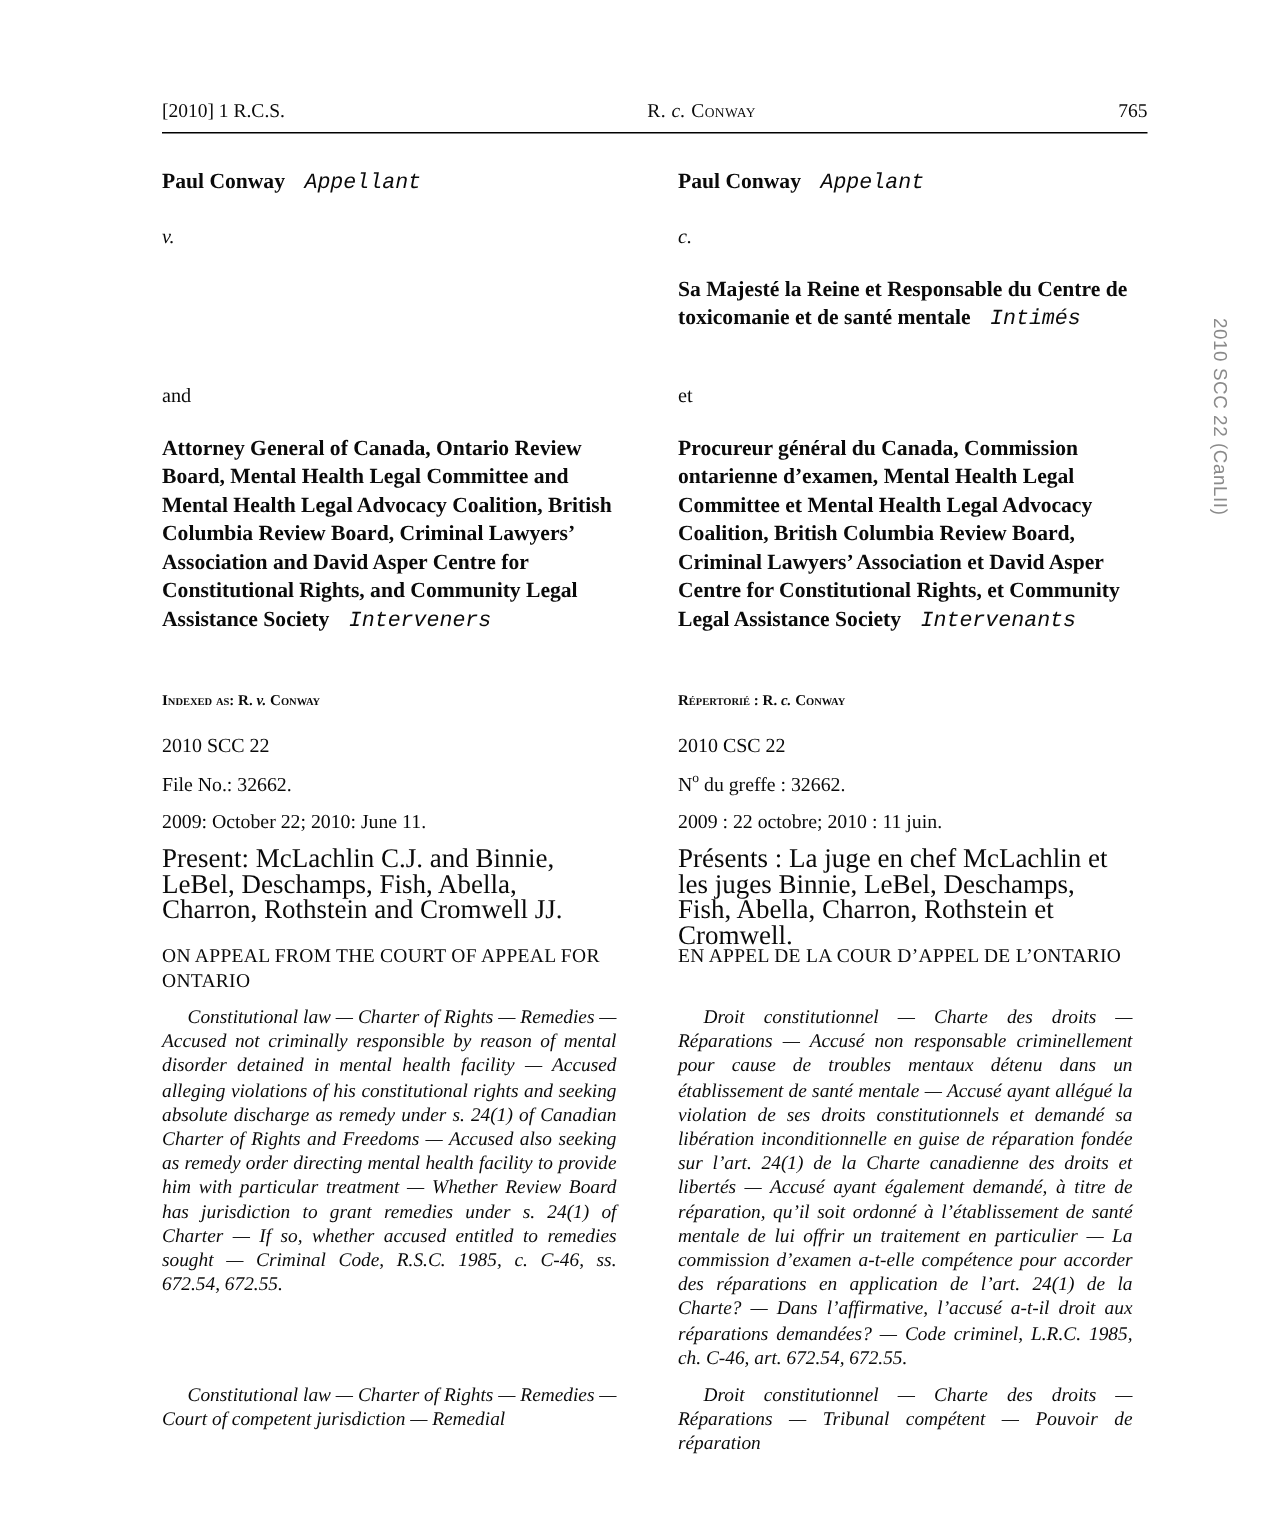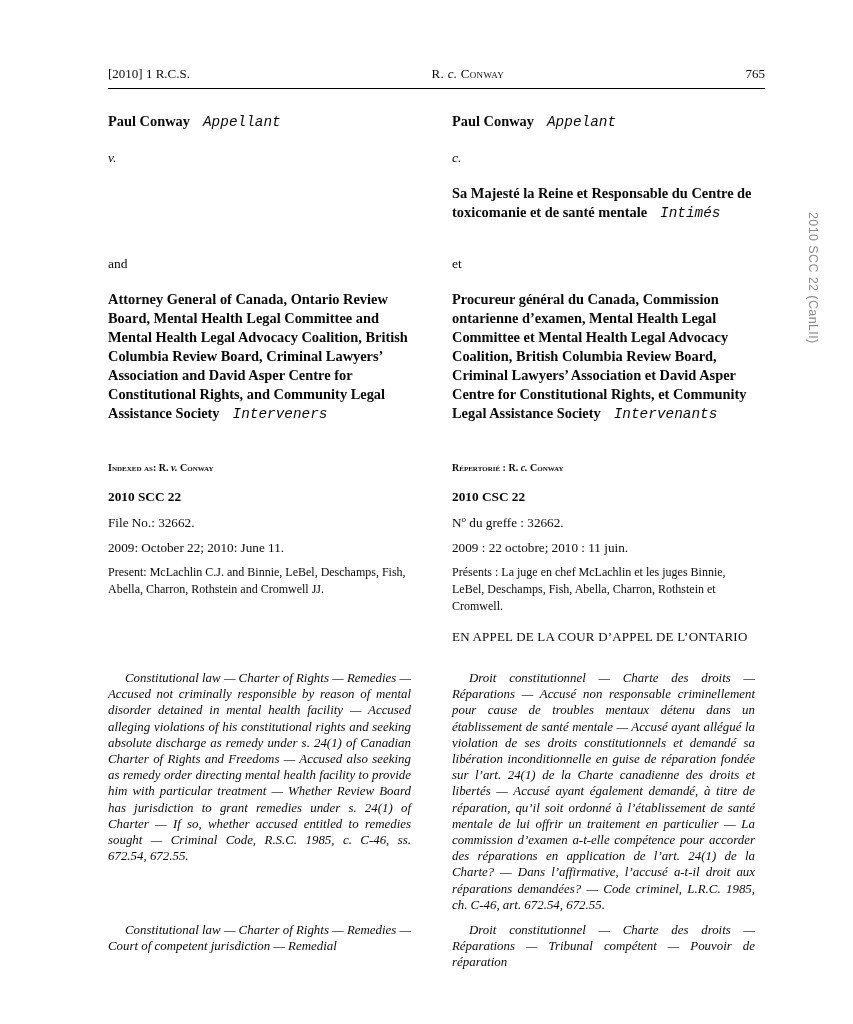--- a/index.html
+++ b/index.html
@@ -30,23 +30,23 @@
   .block { position: absolute; width: 303px; margin: 0; }
   .en { left: 108px; }
   .fr { left: 452px; }
   .party { font-weight: bold; font-size: 14.4px; line-height: 19px; }
   .pname { font-weight: bold; }
   .prole { font-weight: normal; font-style: italic; padding-left: 13px; font-family: Liberation Mono, monospace; }
   .vers { font-size: 13.5px; font-style: italic; }
   .conj { font-size: 13.5px; }
   .indexed { font-weight: bold; font-size: 10px; }
   .indexed .iv { font-style: italic; }
-  .cite { font-weight: bold; font-size: 13.3px; }
+  .cite { font-weight: normal; font-size: 13.3px; }
   .meta { font-size: 13.2px; }
-  .present { font-size: 12px; line-height: 17px; }
+  .present { font-size: 18px; line-height: 17px; }
   .appeal { font-size: 13px; line-height: 17px; letter-spacing: 0.2px; }
   .catch {
     font-size: 12.9px; font-style: italic;
     text-align: justify; line-height: 16.2px; text-indent: 17px;
   }
   sup { font-size: 9px; vertical-align: super; line-height: 0; }
   .watermark {
     position: absolute;
     left: 806px; top: 212px;
     writing-mode: vertical-rl;
@@ -81,20 +81,21 @@
   <p class="block en indexed" style="top:462px"><span class="sc">Indexed as: R. </span><span class="iv">v.</span><span class="sc"> Conway</span></p>
 
   <p class="block en cite" style="top:489px">2010 SCC 22</p>
 
   <p class="block en meta" style="top:515px">File No.: 32662.</p>
 
   <p class="block en meta" style="top:540px">2009: October 22; 2010: June 11.</p>
 
   <p class="block en present" style="top:564px">Present: McLachlin C.J. and Binnie, LeBel, Deschamps, Fish, Abella, Charron, Rothstein and Cromwell JJ.</p>
 
+  <p class="block en appeal" style="top:628px">ON APPEAL FROM THE COURT OF APPEAL FOR ONTARIO</p>
 
   <p class="block en catch" lang="en" style="top:670px">Constitutional law — Charter of Rights — Remedies — Accused not criminally responsible by reason of mental disorder detained in mental health facility — Accused alleging violations of his constitutional rights and seeking absolute discharge as remedy under s. 24(1) of Canadian Charter of Rights and Freedoms — Accused also seeking as remedy order directing mental health facility to provide him with particular treatment — Whether Review Board has jurisdiction to grant remedies under s. 24(1) of Charter — If so, whether accused entitled to remedies sought — Criminal Code, R.S.C. 1985, c. C-46, ss. 672.54, 672.55.</p>
 
   <p class="block en catch" lang="en" style="top:922px">Constitutional law — Charter of Rights — Remedies — Court of competent jurisdiction — Remedial</p>
 
   <p class="block fr party" style="top:112px"><span class="pname">Paul Conway</span><span class="prole">Appelant</span></p>
 
   <p class="block fr vers" style="top:150px">c.</p>
 
   <p class="block fr party" style="top:184px"><span class="pname">Sa Majesté la Reine et Responsable du Centre de toxicomanie et de santé mentale</span><span class="prole">Intimés</span></p>

